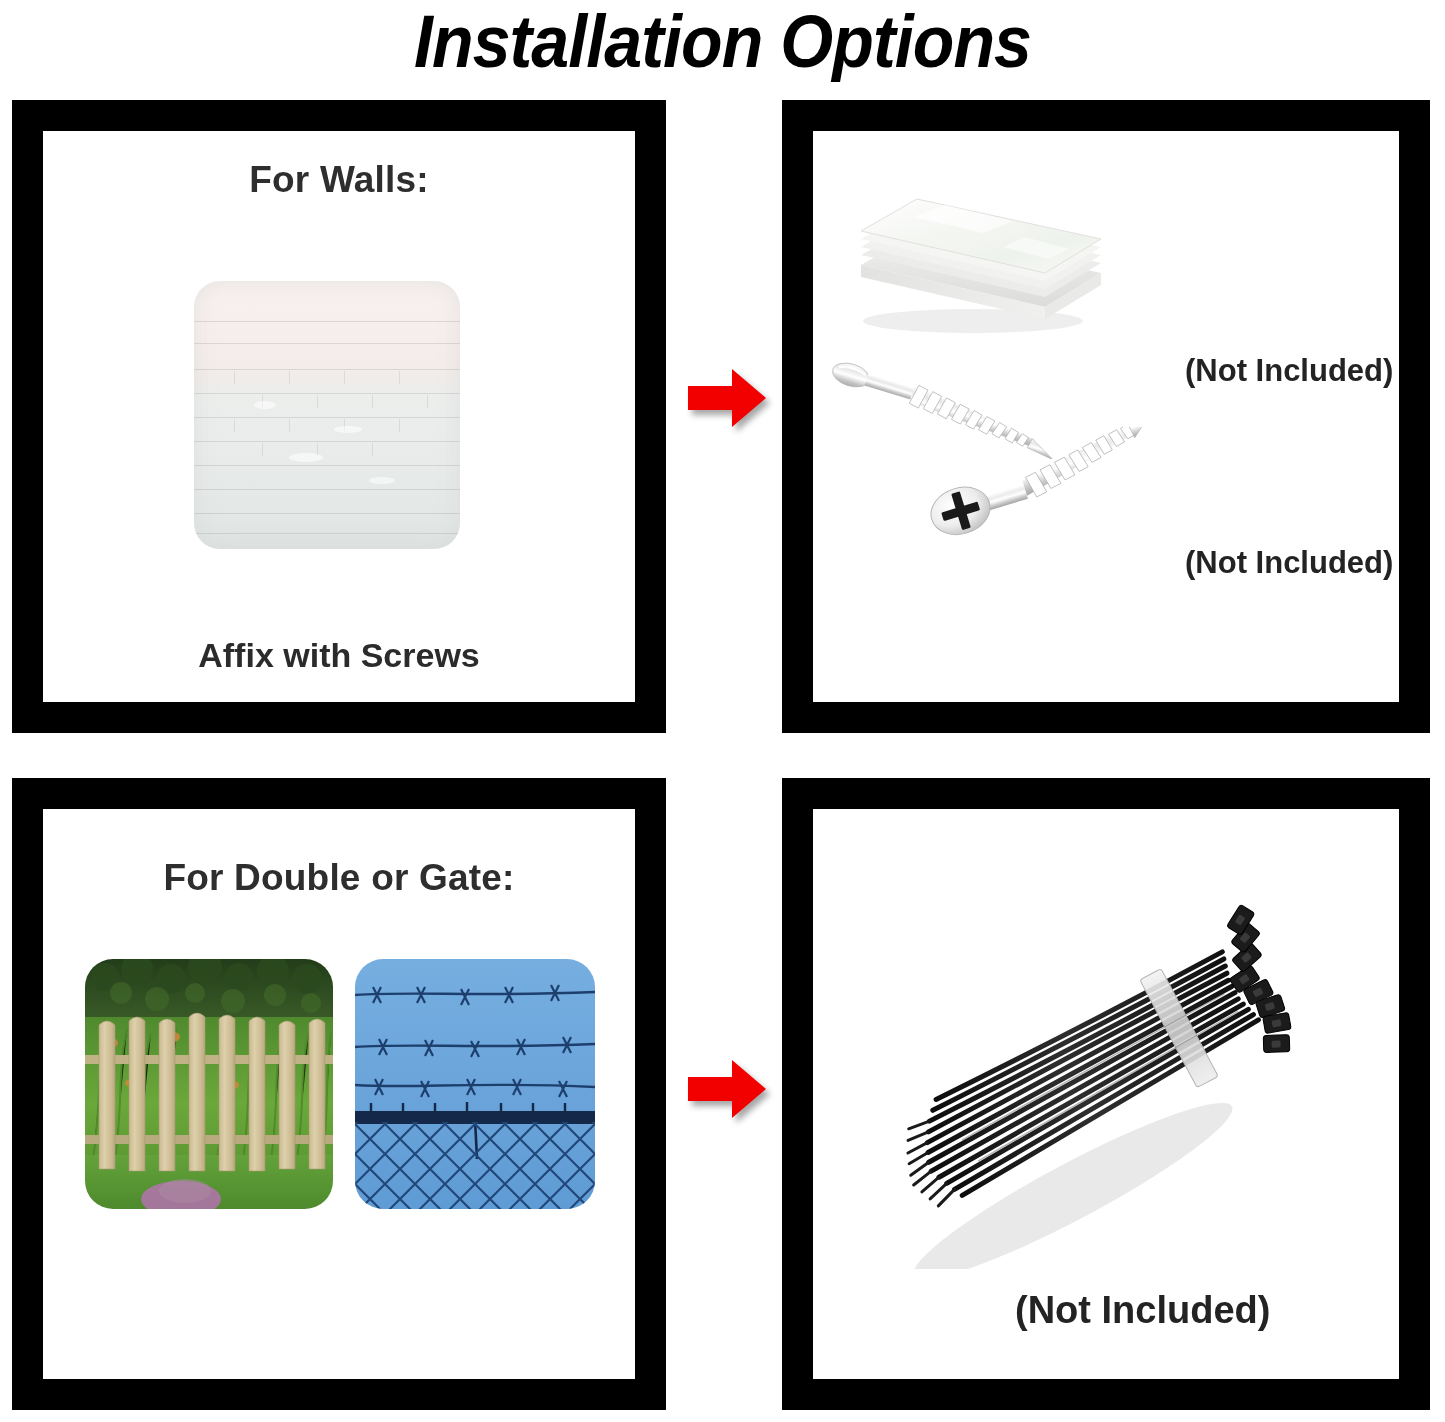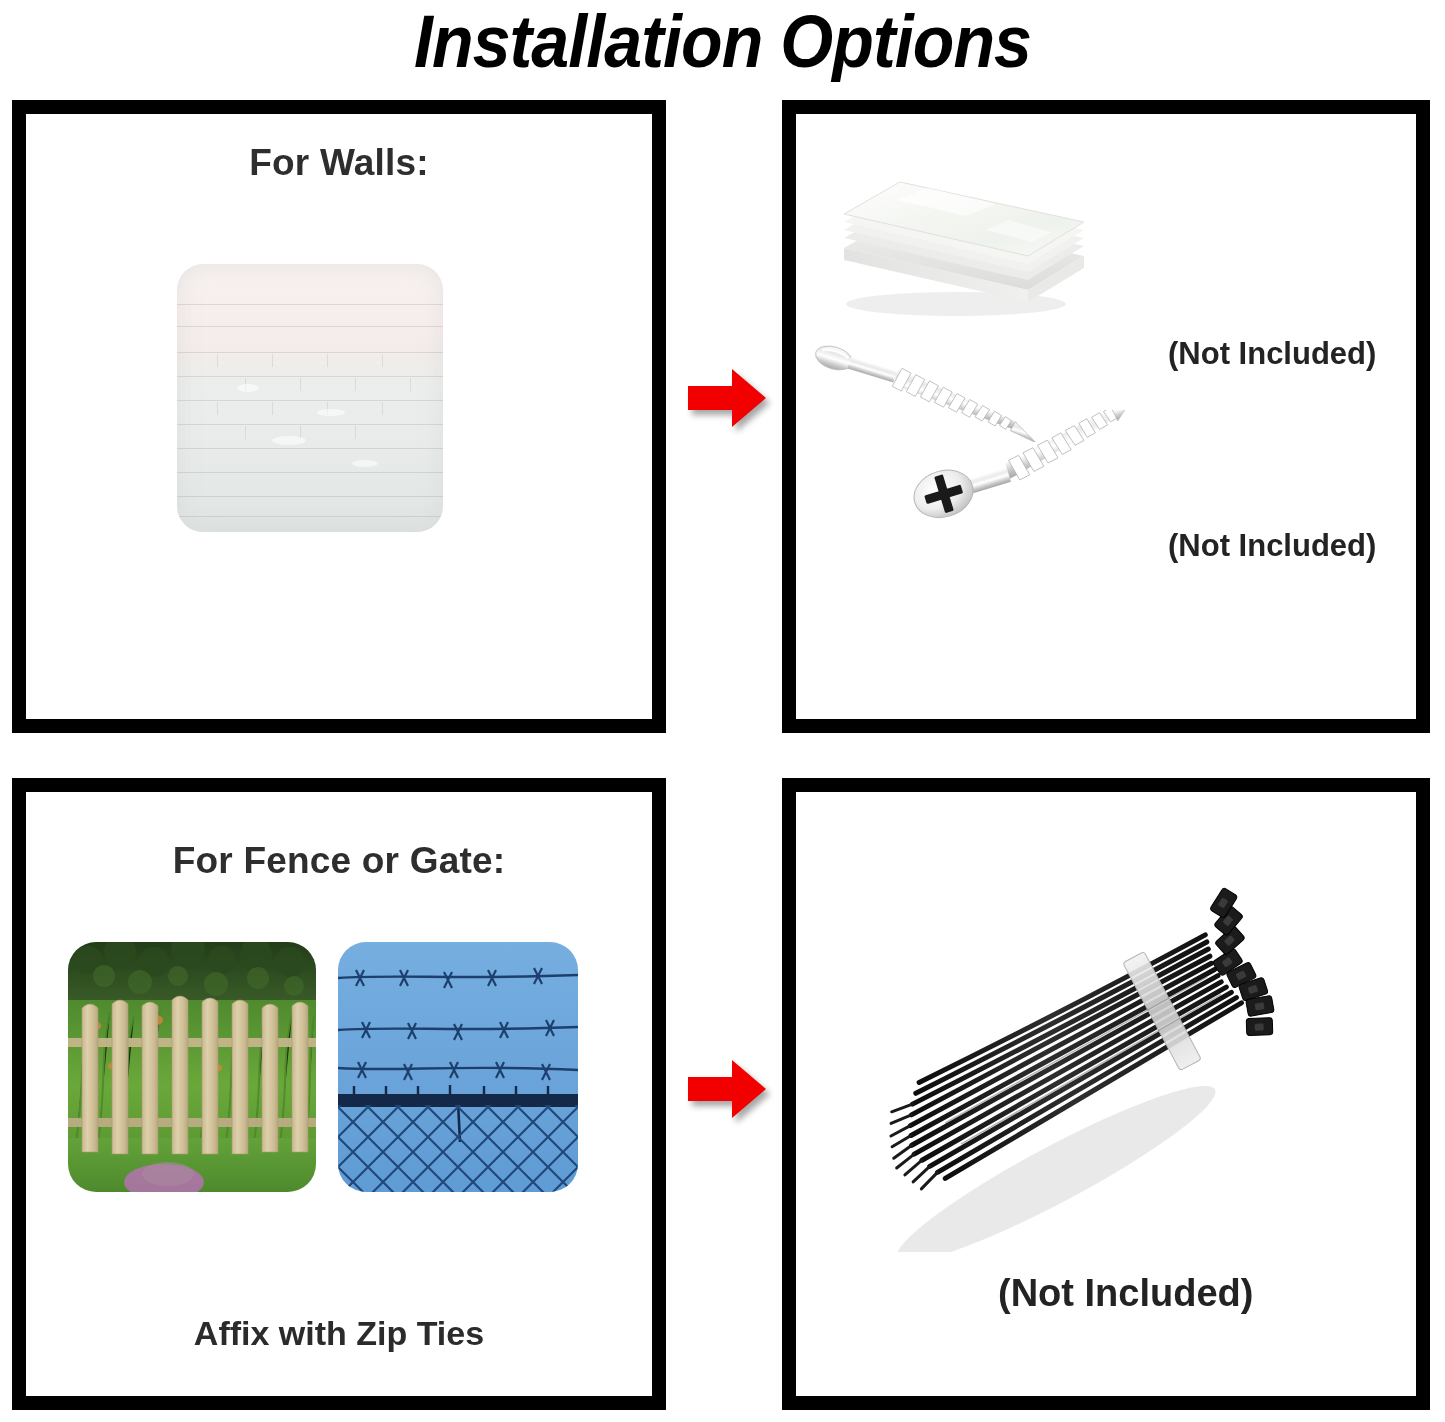--- a/index.html
+++ b/index.html
@@ -31,21 +31,21 @@
     line-height: 80px;
     transform: scaleX(0.92);
     white-space: nowrap;
   }
 
   
   .panel {
     position: absolute;
     background: #000000;
     box-sizing: border-box;
-    padding: 14px;
+    padding: 31px;
   }
   .panel-inner {
     width: 100%;
     height: 100%;
     background: #ffffff;
     position: relative;
     overflow: hidden;
   }
 
   #panel-walls      { left: 12px;  top: 100px;  width: 654px;  height: 633px; }
@@ -208,20 +208,21 @@
       <div class="brickline" style="left:68px;  top:162px"></div>
       <div class="brickline" style="left:123px; top:162px"></div>
       <div class="brickline" style="left:178px; top:162px"></div>
       <div class="speck" style="left:60px;  top:120px; width:22px; height:8px"></div>
       <div class="speck" style="left:140px; top:145px; width:28px; height:7px"></div>
       <div class="speck" style="left:95px;  top:172px; width:34px; height:9px"></div>
       <div class="speck" style="left:175px; top:196px; width:26px; height:7px"></div>
     </div>
 
     <div class="caption" id="caption-walls">
+      <div>Affix with Screws</div>
     </div>
 
   </div>
 </div>
 
 <div class="arrow" id="arrow-top">
   <svg viewBox="0 0 78 58" xmlns="http://www.w3.org/2000/svg">
     <polygon points="0,17 44,17 44,0 78,29 44,58 44,41 0,41" fill="#f20000"></polygon>
   </svg>
 </div>
@@ -351,21 +352,21 @@
     </div>
 
     <div class="not-included" id="ni-screws">(Not Included)</div>
 
   </div>
 </div>
 
 <div class="panel" id="panel-fence">
   <div class="panel-inner">
 
-    <div class="panel-heading" id="heading-fence">For Fence or Gate:</div>
+    <div class="panel-heading" id="heading-fence">For Double or Gate:</div>
 
     <div class="tile" id="tile-picket">
       <svg viewBox="0 0 248 250" xmlns="http://www.w3.org/2000/svg" preserveAspectRatio="none">
         <defs>
           <linearGradient id="hedge" x1="0" y1="0" x2="0" y2="1">
             <stop offset="0%" stop-color="#223d19"></stop>
             <stop offset="100%" stop-color="#3a5c28"></stop>
           </linearGradient>
           <linearGradient id="foliage" x1="0" y1="0" x2="0" y2="1">
             <stop offset="0%" stop-color="#4f8a2e"></stop>
@@ -497,21 +498,20 @@
           <path d="M146,144 L146,154"></path>
             <path d="M178,144 L178,154"></path>
           <path d="M210,144 L210,154"></path>
         </g>
         <path d="M120,160 L122,200" stroke="#14294a" stroke-width="2.6" fill="none"></path>
 
         <rect x="0" y="163" width="240" height="87" fill="url(#mesh)"></rect>
       </svg>
     </div>
 
-    <div class="caption" id="caption-fence">Affix with Zip Ties</div>
 
   </div>
 </div>
 
 <div class="arrow" id="arrow-bottom">
   <svg viewBox="0 0 78 58" xmlns="http://www.w3.org/2000/svg">
     <polygon points="0,17 44,17 44,0 78,29 44,58 44,41 0,41" fill="#f20000"></polygon>
   </svg>
 </div>
 

